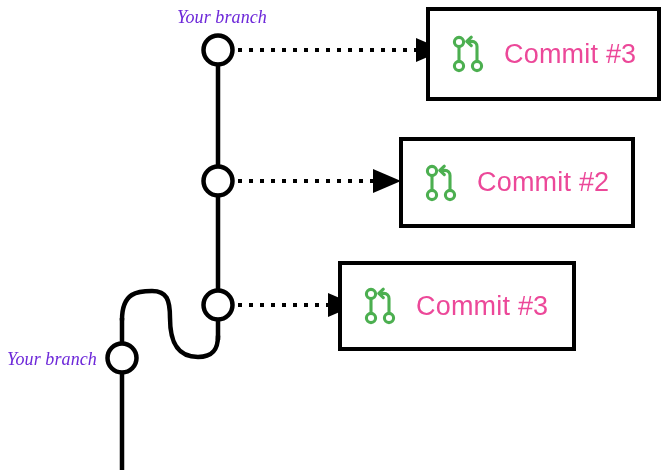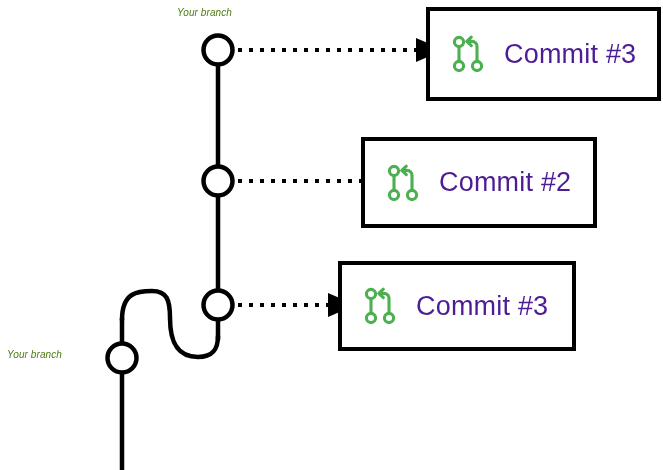--- a/index.html
+++ b/index.html
@@ -20,24 +20,25 @@
   svg.layer {
     position: absolute;
     top: 0;
     left: 0;
     width: 663px;
     height: 470px;
   }
   .branch-label {
     position: absolute;
     font-style: italic;
-    font-size: 10px;
-    color: #4d7c0f;
+    font-size: 18px;
+    color: #6d28d9;
     white-space: nowrap;
     letter-spacing: 0.1px;
+    font-family: Liberation Serif, serif;
   }
   #your-branch-label { left: 177px; top: 7px; }
   #base-branch-label { left: 7px;  top: 349px; }
 
   .commit-box {
     position: absolute;
     box-sizing: border-box;
     border: 4px solid #000000;
     background: #ffffff;
     display: flex;
@@ -46,26 +47,26 @@
   .commit-icon {
     flex: 0 0 auto;
     margin-left: 22px;
     width: 34px;
     height: 40px;
     display: block;
   }
   .commit-text {
     margin-left: 18px;
     font-size: 27px;
-    color: #4c1d95;
+    color: #ec4899;
     letter-spacing: 0.2px;
     white-space: nowrap;
   }
   #commit-box-3 { left: 426px; top: 7px;   width: 235px; height: 94px; }
-  #commit-box-2 { left: 361px; top: 137px; width: 236px; height: 91px; }
+  #commit-box-2 { left: 399px; top: 137px; width: 236px; height: 91px; }
   #commit-box-1 { left: 338px; top: 261px; width: 238px; height: 90px; }
 </style>
 </head>
 <body>
 
 <div id="canvas">
 
   <svg class="layer" viewBox="0 0 663 470">
     <defs>
       <marker id="arrowhead" markerWidth="7" markerHeight="7" refX="1" refY="3" orient="auto" markerUnits="strokeWidth">

